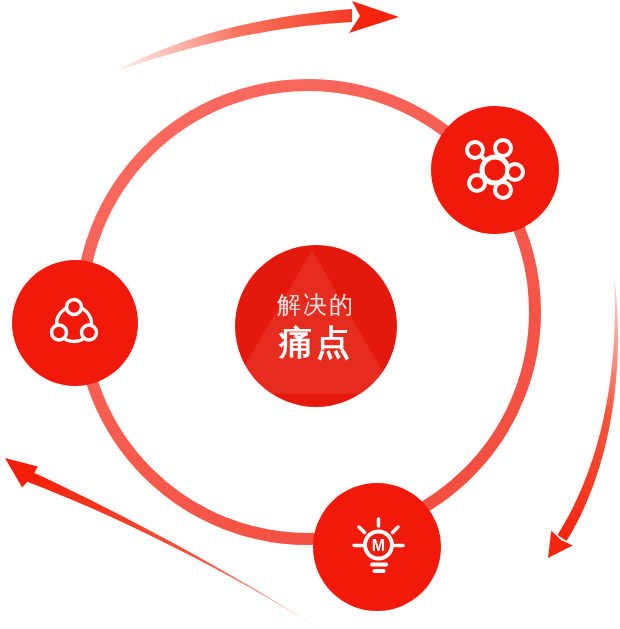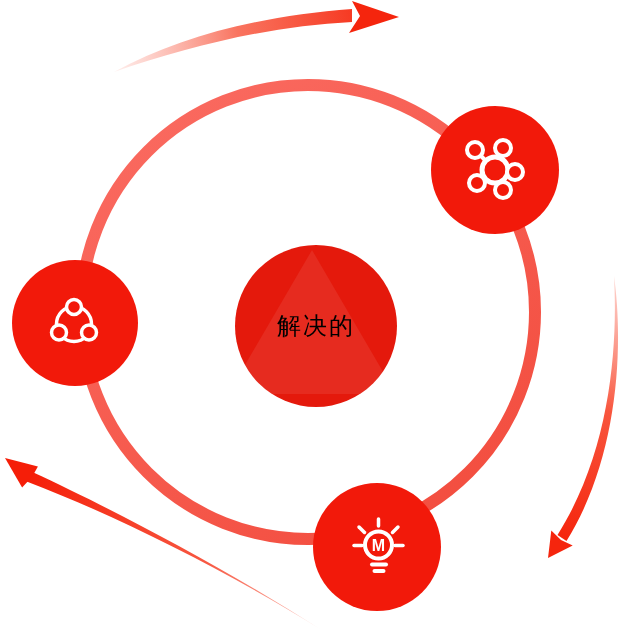--- a/index.html
+++ b/index.html
@@ -9,21 +9,21 @@
   }
   .stage svg.bg{position:absolute;left:0;top:0;}
   .node{
     position:absolute;border-radius:50%;overflow:hidden;
     display:flex;flex-direction:column;align-items:center;justify-content:center;
   }
   .node.sat{background:var(--node_red);}
   .node.center{background:var(--center_red);}
   .node.center .tri{position:absolute;left:0;top:0;}
   .center-l1{
-    position:relative;color:#000000;font-size:24px;font-weight:500;
+    position:relative;color:#e5e5e5;font-size:24px;font-weight:500;
     letter-spacing:2px;line-height:1.25;text-align:center;
   }
   .center-l2{
     position:relative;color:#ffffff;font-size:34px;font-weight:bold;
     letter-spacing:3px;line-height:1.2;text-align:center;margin-top:2px;
   }
   .icon-svg{display:block;}
 </style>
 </head>
 <body>
@@ -69,20 +69,21 @@
       <path fill="url(#blGrad)" d="M33.4,472.6 C110,508 220,565 320,629 C225,570 115,515 26.6,481.4 Z"></path>
       <polygon fill="#F51E08" points="5,458 37.9,466.6 32,477 22.1,487.4"></polygon>
     </g>
   </svg>
 
   <div class="node center" style="left:235px;top:245px;width:162px;height:162px;">
     <svg class="tri" width="162" height="162" viewBox="0 0 162 162">
       <polygon points="77,5 -7,149 161,149" fill="rgba(255,255,255,0.08)"></polygon>
     </svg>
     <div class="center-l1">解决的</div>
+    <div class="center-l2">痛点</div>
   </div>
 
   <div class="node sat" style="left:431px;top:106px;width:128px;height:128px;">
     <svg class="icon-svg" width="128" height="128" viewBox="0 0 128 128">
       <g stroke="#FFFFFF" stroke-width="4" fill="none">
         <line x1="64" y1="64" x2="44" y2="44"></line>
         <line x1="64" y1="64" x2="72" y2="42"></line>
         <line x1="64" y1="64" x2="84" y2="66"></line>
         <line x1="64" y1="64" x2="72" y2="84"></line>
         <line x1="64" y1="64" x2="46" y2="77"></line>

